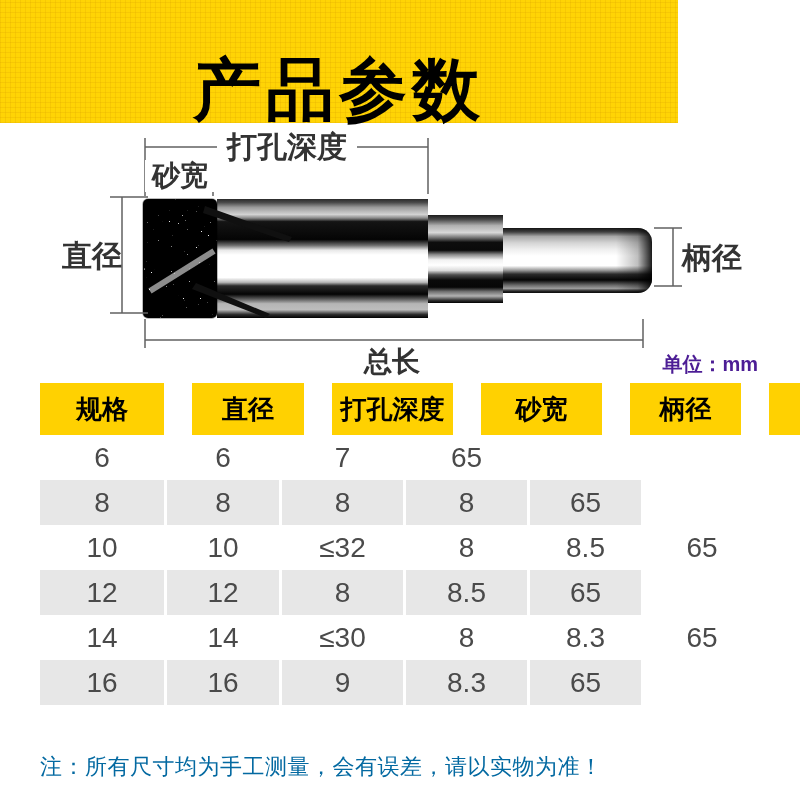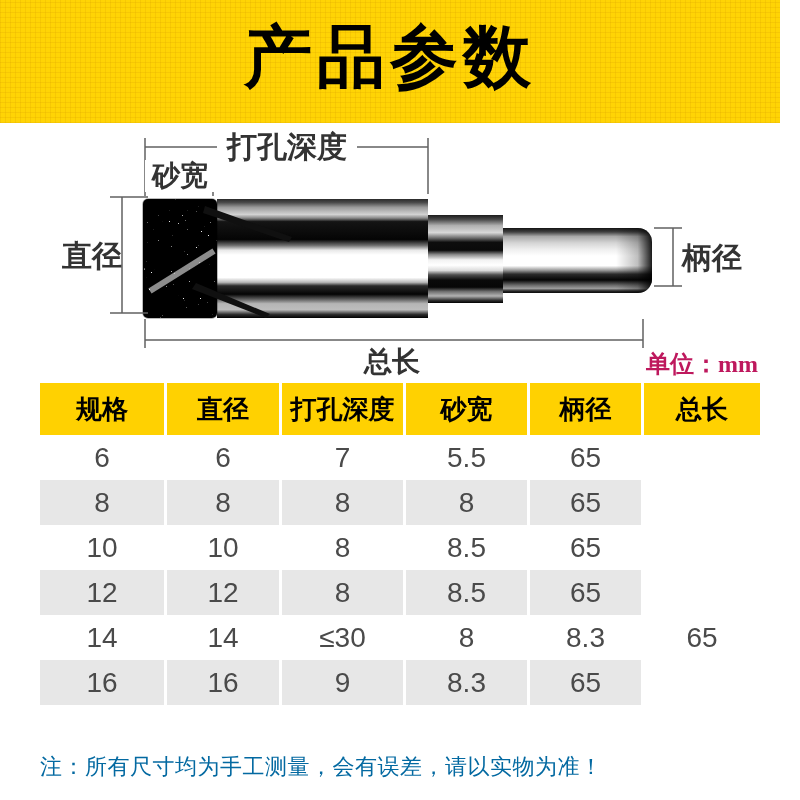--- a/index.html
+++ b/index.html
@@ -3,55 +3,55 @@
 <meta charset="utf-8">
 <style>
   html,body{margin:0;padding:0;}
   body{
     width:800px;height:800px;position:relative;overflow:hidden;
     background:#ffffff;
     font-family:"Liberation Sans",sans-serif;
   }
   
   .banner{
-    position:absolute;top:0;left:0;width:780px;height:123px;
+    position:absolute;top:0;left:0;width:678px;height:123px;
     background-color:#ffd405;
     background-image:
       repeating-linear-gradient(0deg, rgba(214,152,0,.20) 0 1px, rgba(0,0,0,0) 1px 5px),
       repeating-linear-gradient(90deg, rgba(214,152,0,.20) 0 1px, rgba(0,0,0,0) 1px 5px);
-    display:flex;align-items:center;justify-content:center;font-family:Liberation Mono, monospace;
+    display:flex;align-items:flex-end;justify-content:center;
   }
   .banner .title{
     font-size:68px;font-weight:900;color:#000;letter-spacing:5px;line-height:1;
   }
   
   .diagram{position:absolute;top:123px;left:0;width:800px;height:260px;}
   .diagram svg{position:absolute;top:0;left:0;}
   .dim-label{
     position:absolute;transform:translate(-50%,-50%);
     font-weight:bold;color:#333;white-space:nowrap;line-height:1;
   }
   .lbl-depth{left:287px;top:24px;font-size:30px;background:#fff;padding:2px 10px;}
   .lbl-grit{left:180px;top:53px;font-size:28px;background:#fff;padding:2px 7px;}
   .lbl-diameter{left:92px;top:133px;font-size:30px;}
   .lbl-shank{left:712px;top:135px;font-size:30px;}
   .lbl-total{left:392px;top:239px;font-size:28px;}
   .lbl-unit{
     position:absolute;right:42px;top:241px;transform:translateY(-50%);
-    font-size:24px;font-weight:bold;color:#be185d;white-space:nowrap;font-family:Liberation Serif, serif;
+    font-size:20px;font-weight:bold;color:#4c1d95;white-space:nowrap;
   }
   
   .spec-table{position:absolute;top:383px;left:40px;width:720px;}
   .t-row{display:grid;grid-template-columns:124px 115px 124px 124px 114px 119px;}
   .t-row .cell{
     display:flex;align-items:center;justify-content:center;
     box-sizing:border-box;
   }
   .t-row .cell + .cell{border-left:3px solid #fff;}
-  .head-row{height:52px;}
+  .head-row{height:52px;gap:25px;}
   .head-row .cell{
     background:#ffd101;font-size:26px;font-weight:bold;color:#000;
   }
   .body-row{height:45px;}
   .body-row .cell{font-size:28px;color:#4a4a4a;font-weight:400;background:#fff;}
   .body-row.alt .cell{background:#e7e7e7;}
   
   .note{
     position:absolute;left:40px;top:752px;
     font-size:22px;color:#0369a1;letter-spacing:0.5px;
@@ -195,33 +195,33 @@
     <div class="cell">打孔深度</div>
     <div class="cell">砂宽</div>
     <div class="cell">柄径</div>
     <div class="cell">总长</div>
   </div>
 
   <div class="t-row body-row">
     <div class="cell">6</div>
     <div class="cell">6</div>
     <div class="cell">7</div>
-    <div class="cell">5.5</div>
     <div class="cell">65</div>
   </div>
   <div class="t-row body-row alt">
     <div class="cell">8</div>
     <div class="cell">8</div>
     <div class="cell">8</div>
     <div class="cell">8</div>
     <div class="cell">65</div>
   </div>
   <div class="t-row body-row">
     <div class="cell">10</div>
     <div class="cell">10</div>
+    <div class="cell">≤32</div>
     <div class="cell">8</div>
     <div class="cell">8.5</div>
     <div class="cell">65</div>
   </div>
   <div class="t-row body-row alt">
     <div class="cell">12</div>
     <div class="cell">12</div>
     <div class="cell">8</div>
     <div class="cell">8.5</div>
     <div class="cell">65</div>

